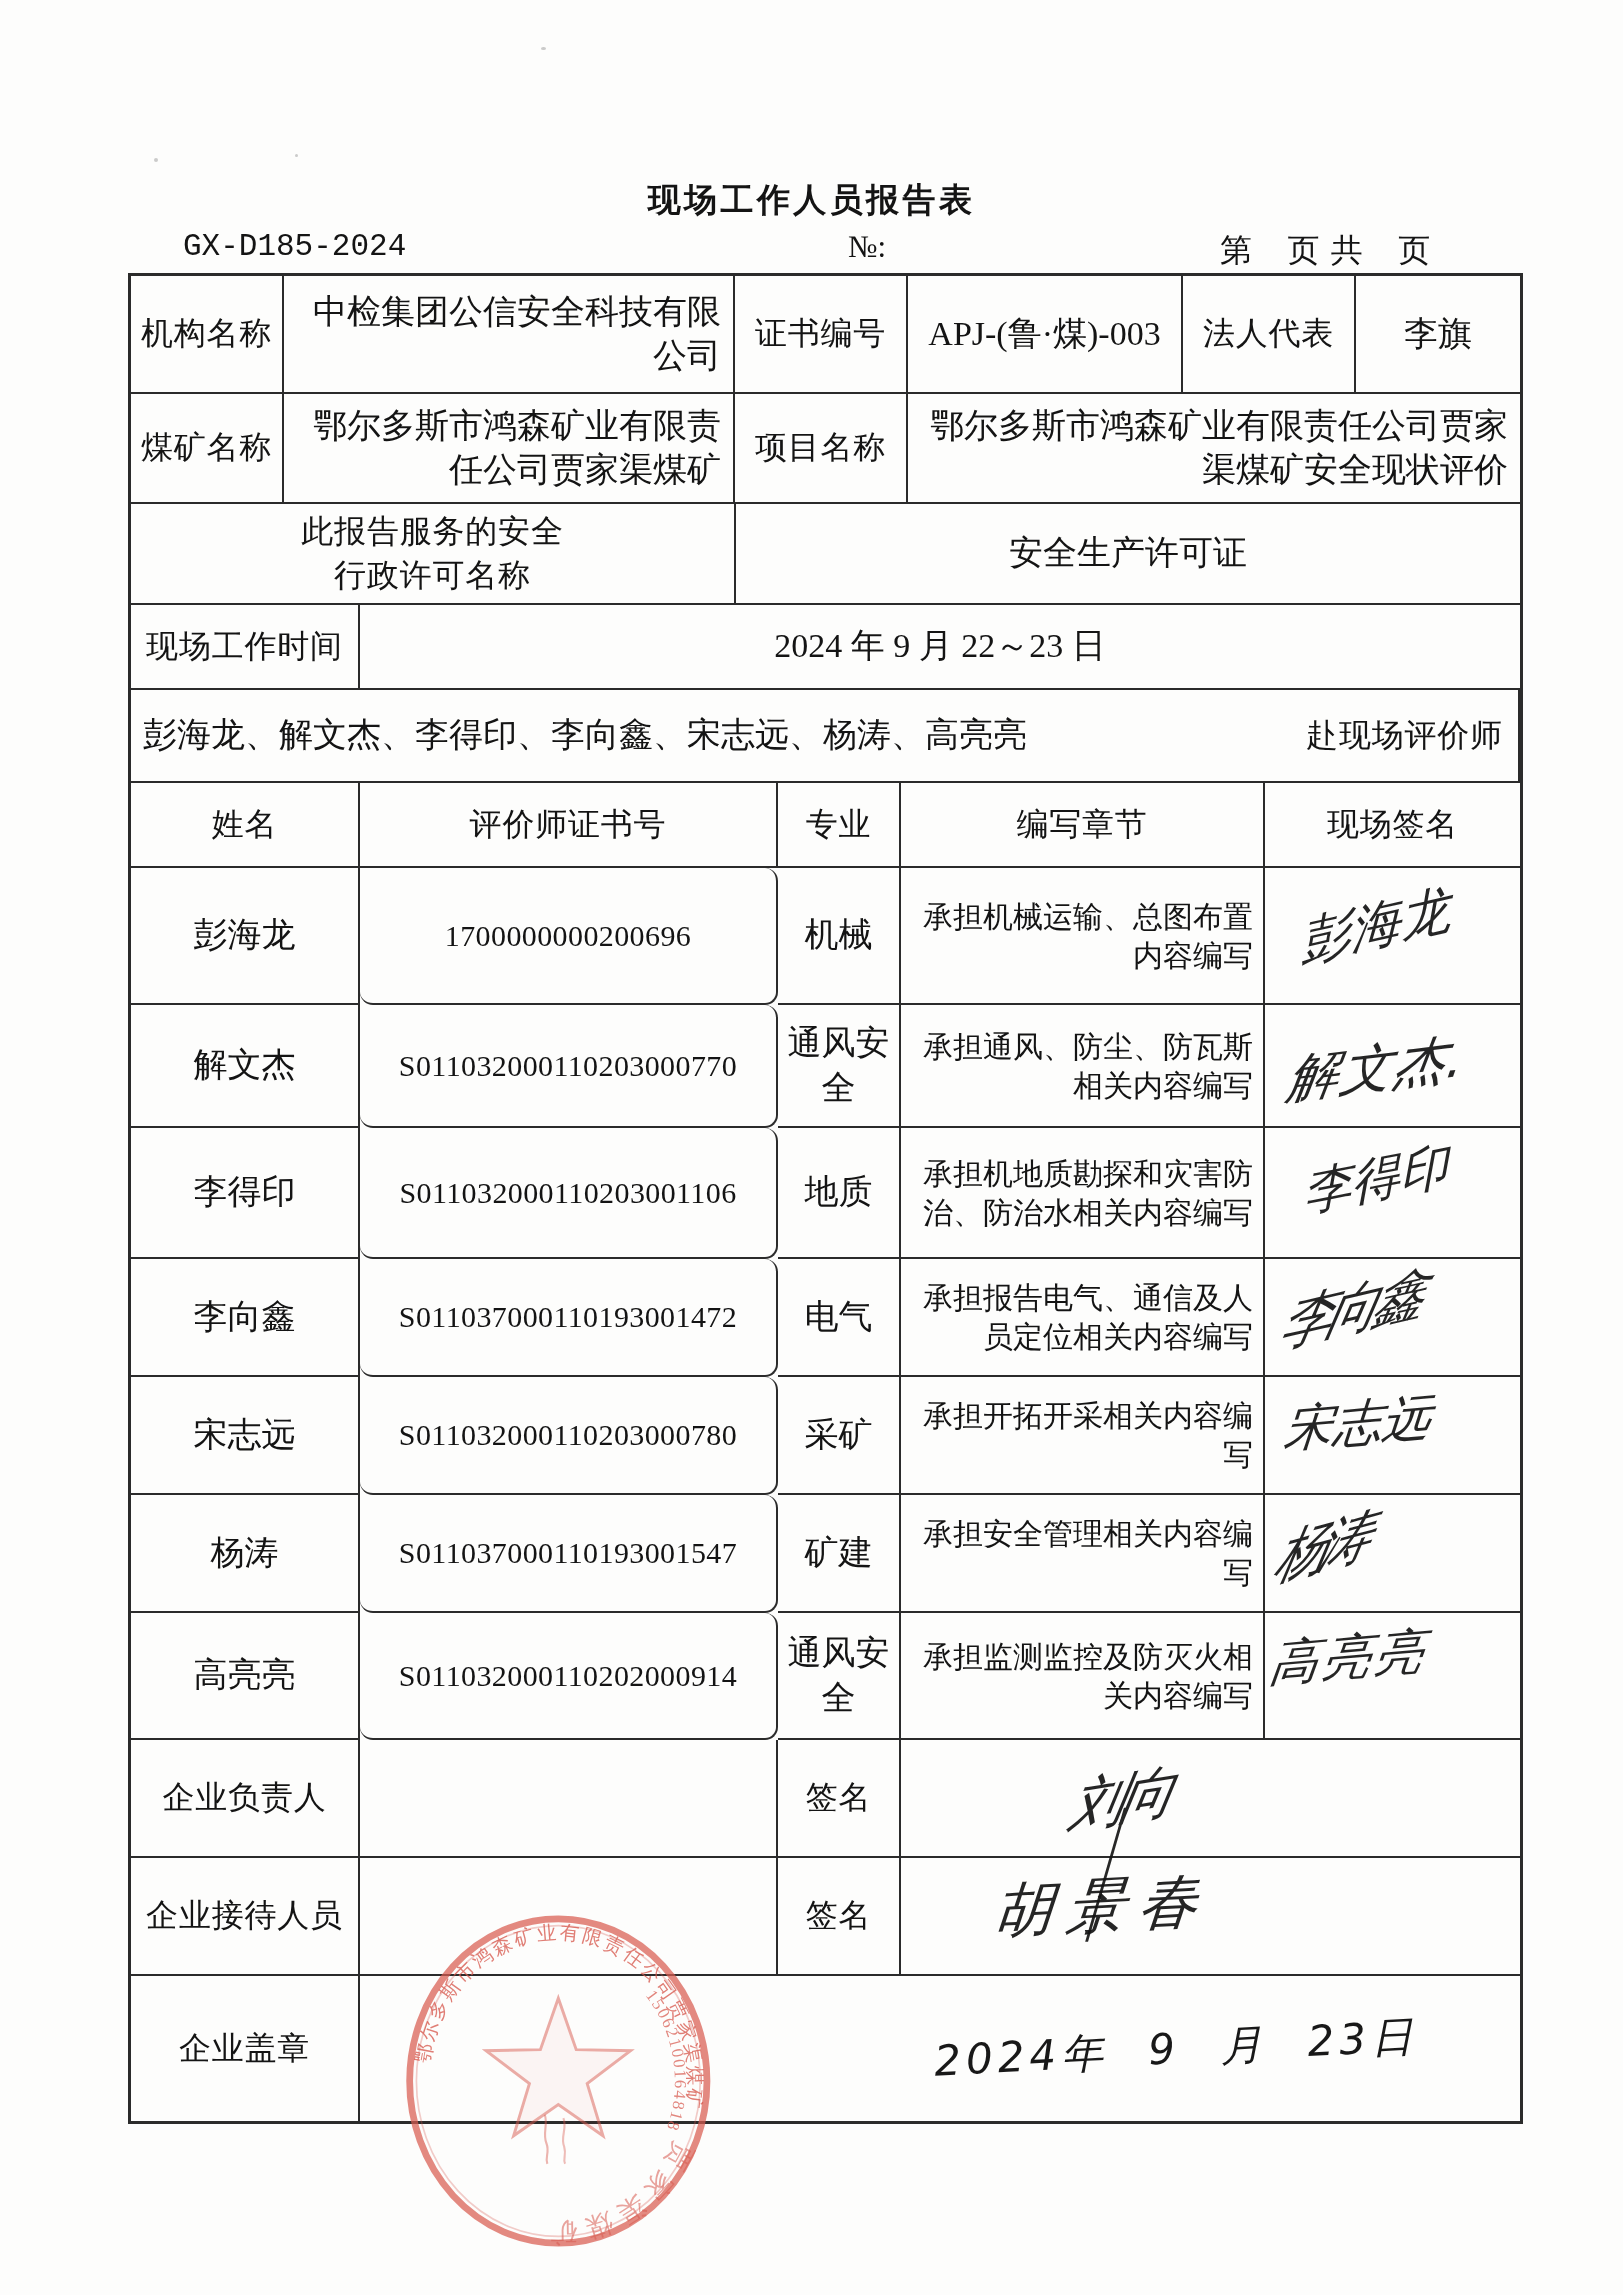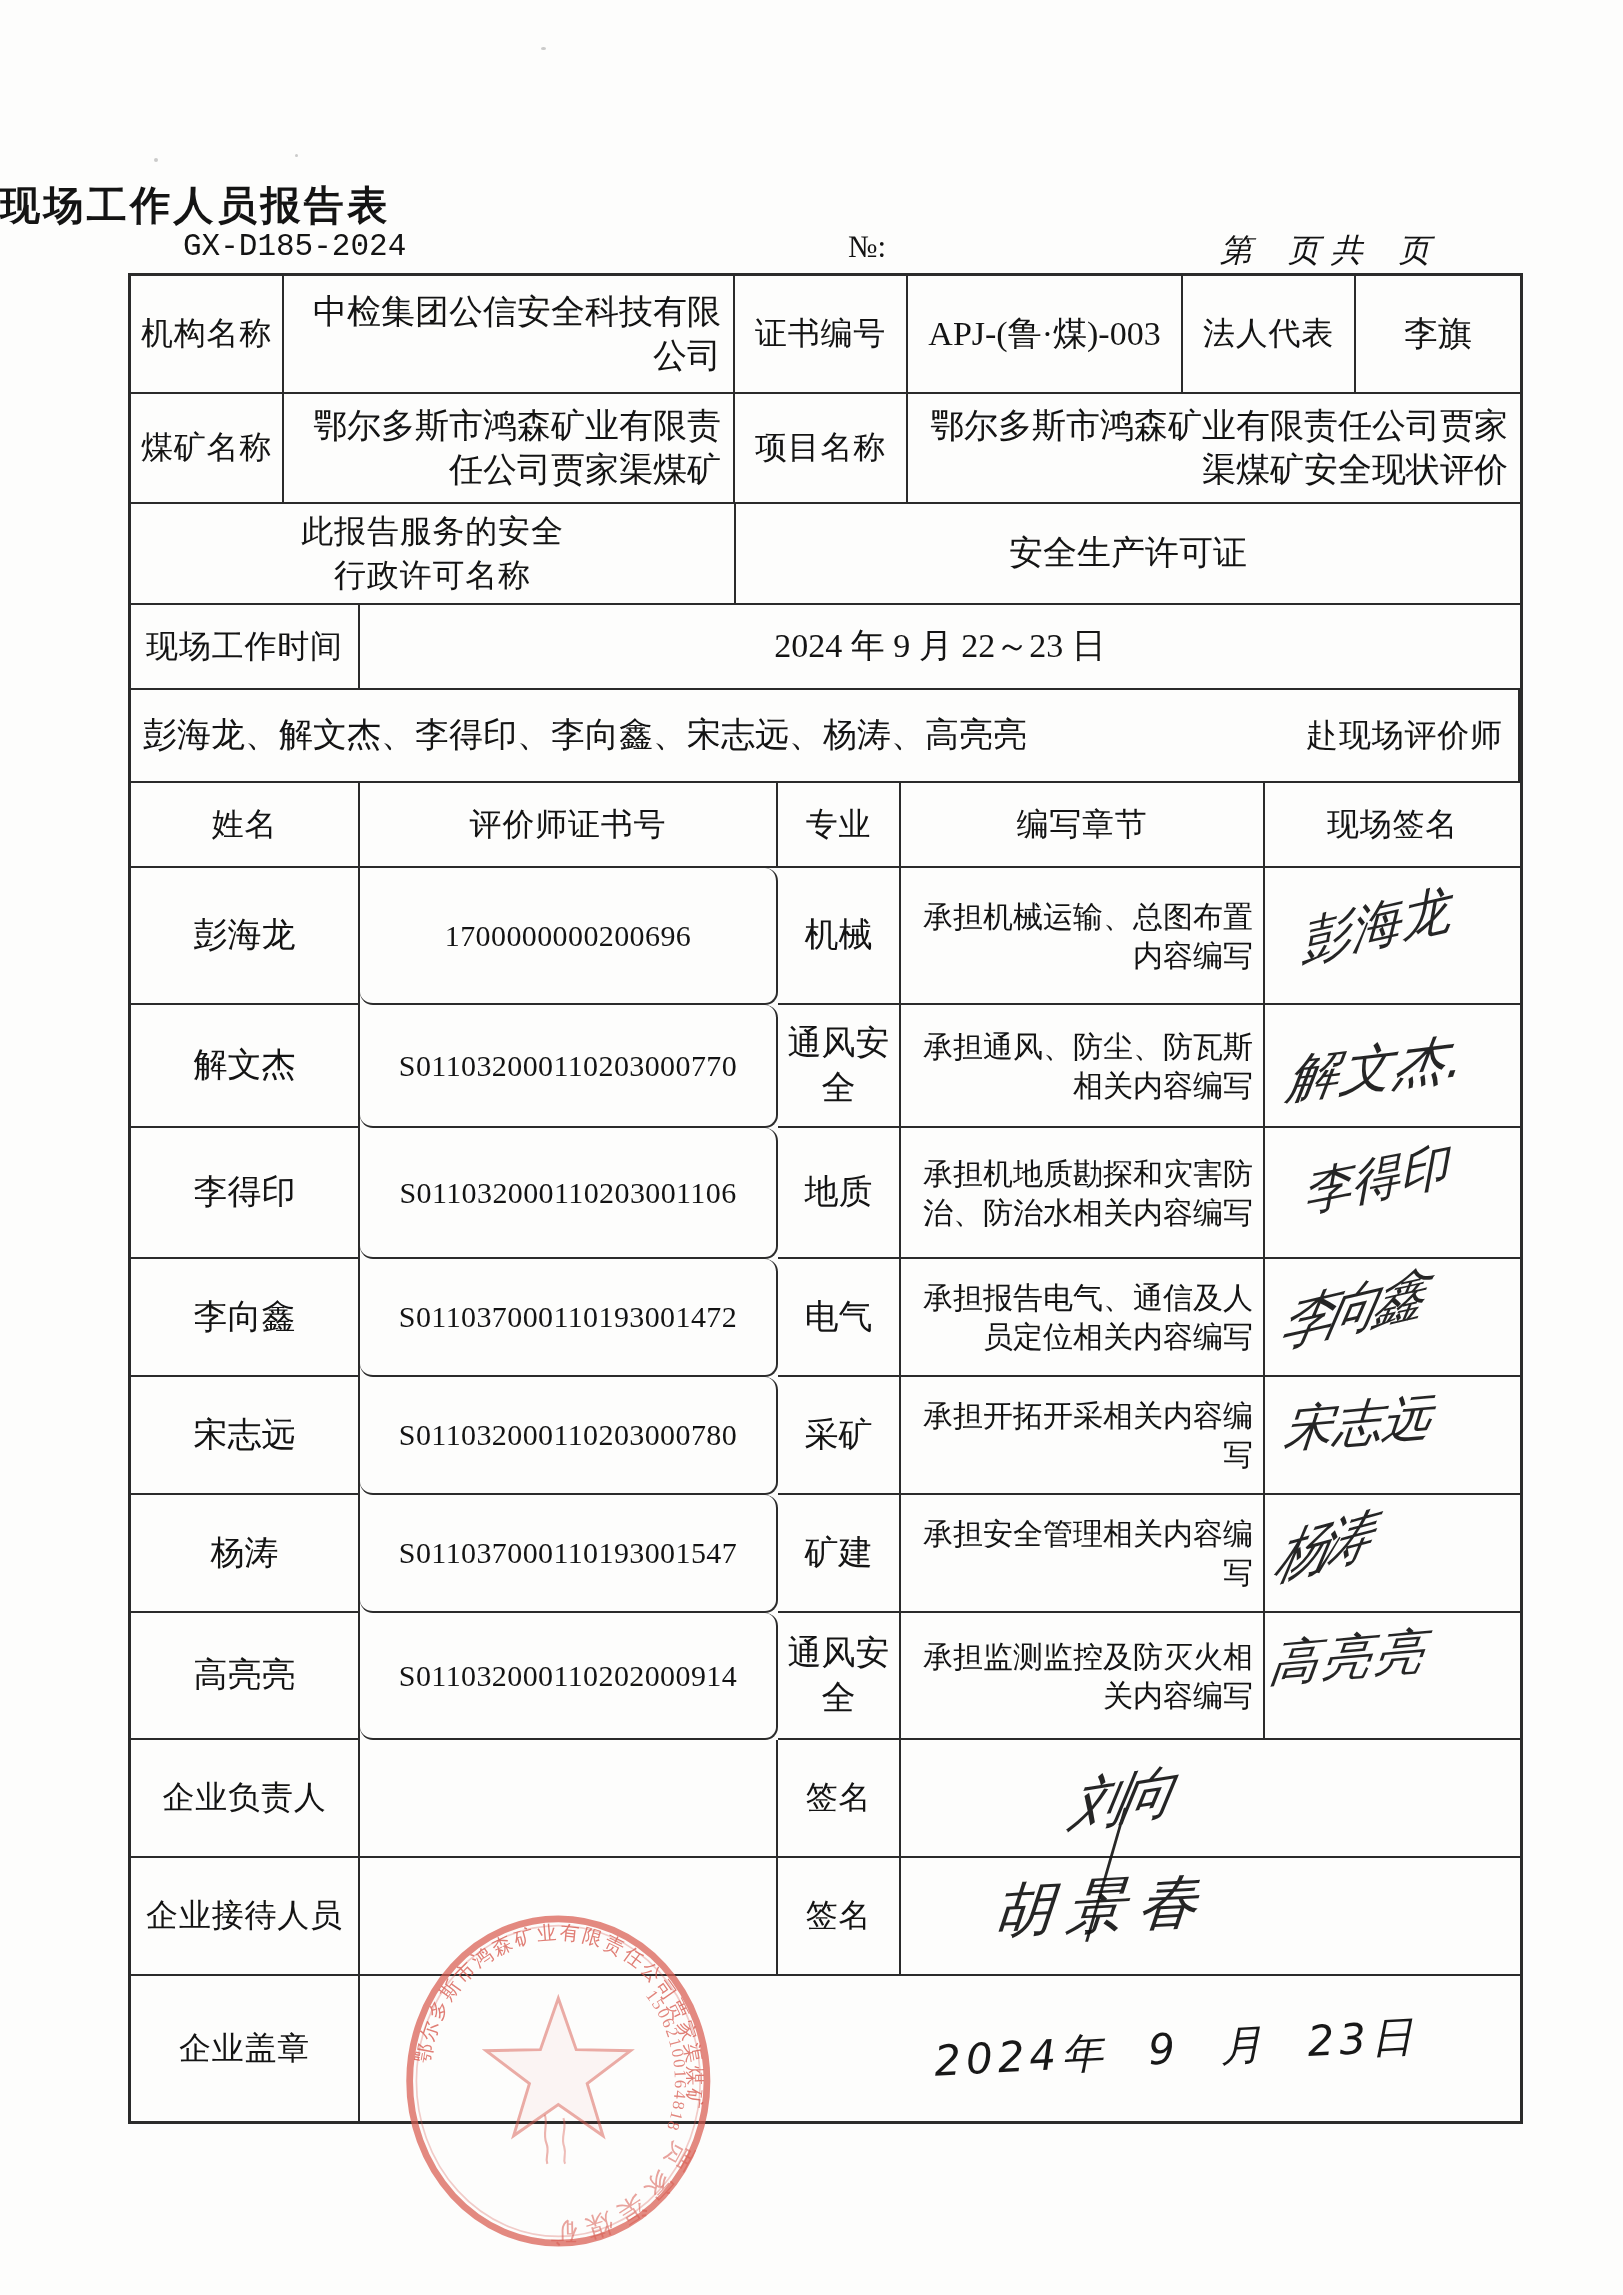--- a/index.html
+++ b/index.html
@@ -1,23 +1,23 @@
 <!DOCTYPE html>
 <html lang="zh" style="font-size:13.5px"><head>
 <meta charset="utf-8">
 <style>
   html,body{margin:0;padding:0;background:#ffffff;}
   .page{position:relative;width:1623px;height:2295px;background:#fdfdfc;overflow:hidden;
         font-family:"Liberation Serif","DejaVu Serif",serif;color:#141414;}
   
-  .doc-title{position:absolute;left:0;right:0;top:178px;
-             font-size:40px;font-weight:bold;letter-spacing:3.4px;}
+  .doc-title{position:absolute;left:0;right:0;top:178px;text-align:center;
+             font-size:33px;font-weight:bold;letter-spacing:3.4px;}
   .meta-docno{position:absolute;left:183px;top:229px;font-size:31px;font-family:Liberation Mono, monospace;}
   .meta-serial{position:absolute;left:848px;top:229px;font-size:31px;}
-  .meta-pages{position:absolute;left:1220px;top:229px;font-size:32px;letter-spacing:1.7px;font-style:italic;}
+  .meta-pages{position:absolute;left:1220px;top:229px;font-size:32px;letter-spacing:1.7px;}
   
   .tbl{position:absolute;left:128px;top:273px;width:1395px;border:3.4px solid #2b2b2b;box-sizing:border-box;}
   .r{display:flex;box-sizing:border-box;}
   .c{box-sizing:border-box;border-right:2.5px solid #2b2b2b;border-bottom:2.5px solid #2b2b2b;
      display:flex;align-items:center;justify-content:center;text-align:center;
      position:relative;overflow:visible;}
   .c.last{border-right:none;}
   .r.bottomrow .c{border-bottom:none;font-family:Liberation Serif, serif;}
   .left{justify-content:flex-start;text-align:right;padding:0 12px;}
   .lbl{font-size:32px;letter-spacing:0.8px;}

